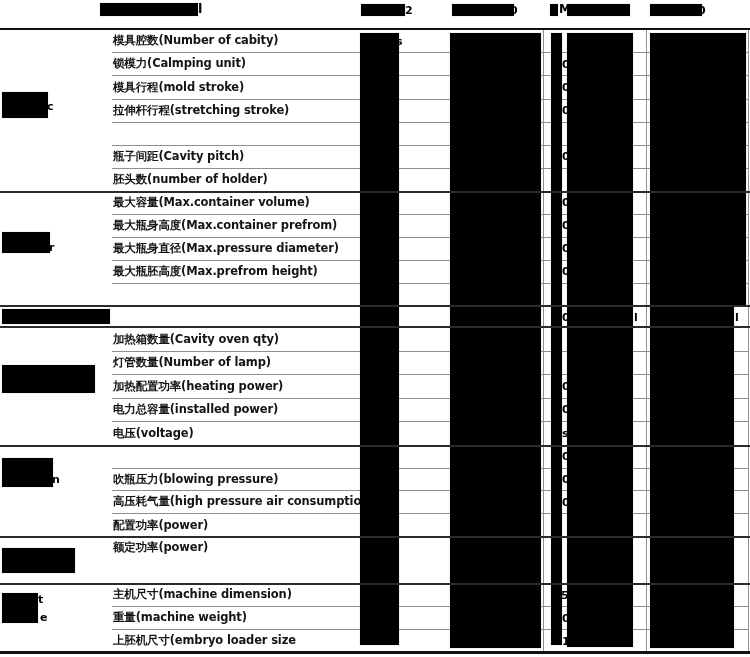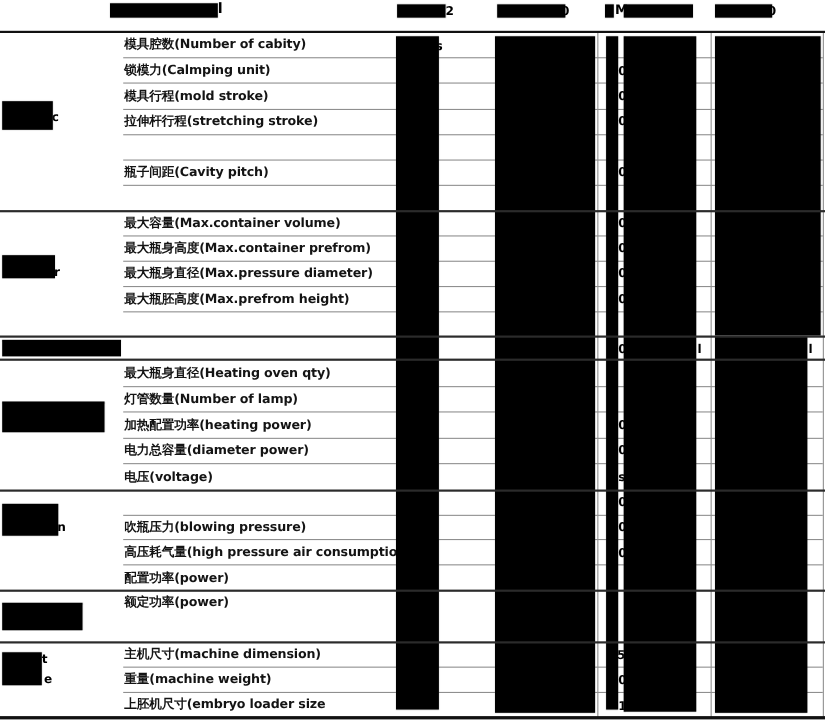--- a/index.html
+++ b/index.html
@@ -93,20 +93,23 @@
     </div>
   <div class="row" style="top:75px;height:24px">
       <div class="row-label">模具行程(mold stroke)</div>
     </div>
   <div class="row" style="top:99px;height:23px">
       <div class="row-label">拉伸杆行程(stretching stroke)</div>
     </div>
   <div class="row" style="top:145px;height:23px">
       <div class="row-label">瓶子间距(Cavity pitch)</div>
     </div>
+  <div class="row" style="top:168px;height:23px">
+      <div class="row-label">胚头数(number of holder)</div>
+    </div>
   <span class="frag" style="left:396px;top:35px">s</span>
   <span class="frag" style="left:562px;top:58px">0</span>
   <span class="frag" style="left:562px;top:81px">0</span>
   <span class="frag" style="left:562px;top:104px">0</span>
   <span class="frag" style="left:562px;top:150px">0</span>
 
   <div class="row" style="top:191px;height:23px">
       <div class="row-label">最大容量(Max.container volume)</div>
     </div>
   <div class="row" style="top:214px;height:23px">
@@ -121,30 +124,30 @@
   <span class="frag" style="left:562px;top:196px">0</span>
   <span class="frag" style="left:562px;top:219px">0</span>
   <span class="frag" style="left:562px;top:242px">0</span>
   <span class="frag" style="left:562px;top:265px">0</span>
 
   <span class="frag" style="left:562px;top:311px">0</span>
   <span class="frag" style="left:634px;top:311px">l</span>
   <span class="frag" style="left:735px;top:311px">l</span>
 
   <div class="row" style="top:327px;height:24px">
-      <div class="row-label">最大瓶身直径(Heating oven qty)</div>
+      <div class="row-label">加热箱数量(Cavity oven qty)</div>
     </div>
   <div class="row" style="top:351px;height:23px">
       <div class="row-label">灯管数量(Number of lamp)</div>
     </div>
   <div class="row" style="top:374px;height:24px">
       <div class="row-label">加热配置功率(heating power)</div>
     </div>
   <div class="row" style="top:398px;height:23px">
-      <div class="row-label">电力总容量(diameter power)</div>
+      <div class="row-label">电力总容量(installed power)</div>
     </div>
   <div class="row" style="top:421px;height:24px">
       <div class="row-label">电压(voltage)</div>
     </div>
   <span class="frag" style="left:562px;top:380px">0</span>
   <span class="frag" style="left:562px;top:403px">0</span>
   <span class="frag" style="left:562px;top:427px">s</span>
 
   <div class="row" style="top:468px;height:22px">
       <div class="row-label">吹瓶压力(blowing pressure)</div>

